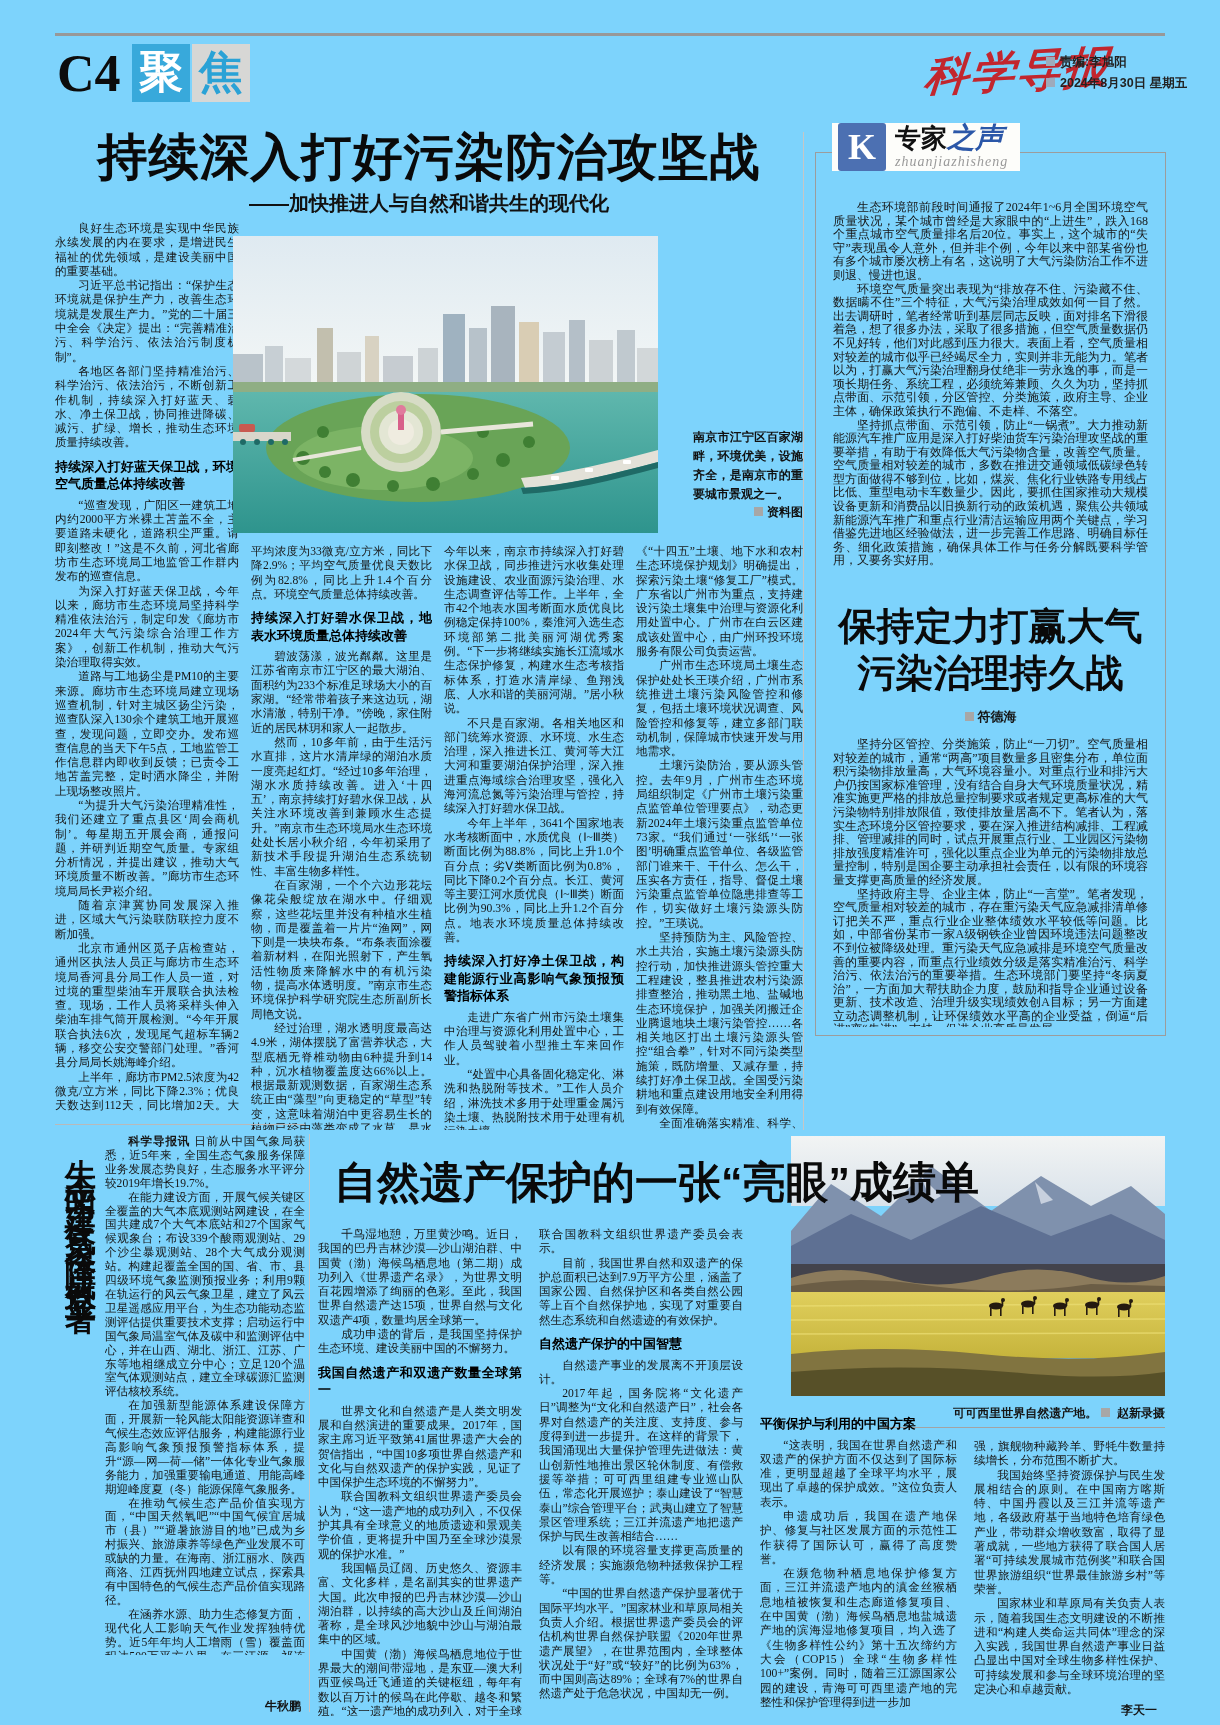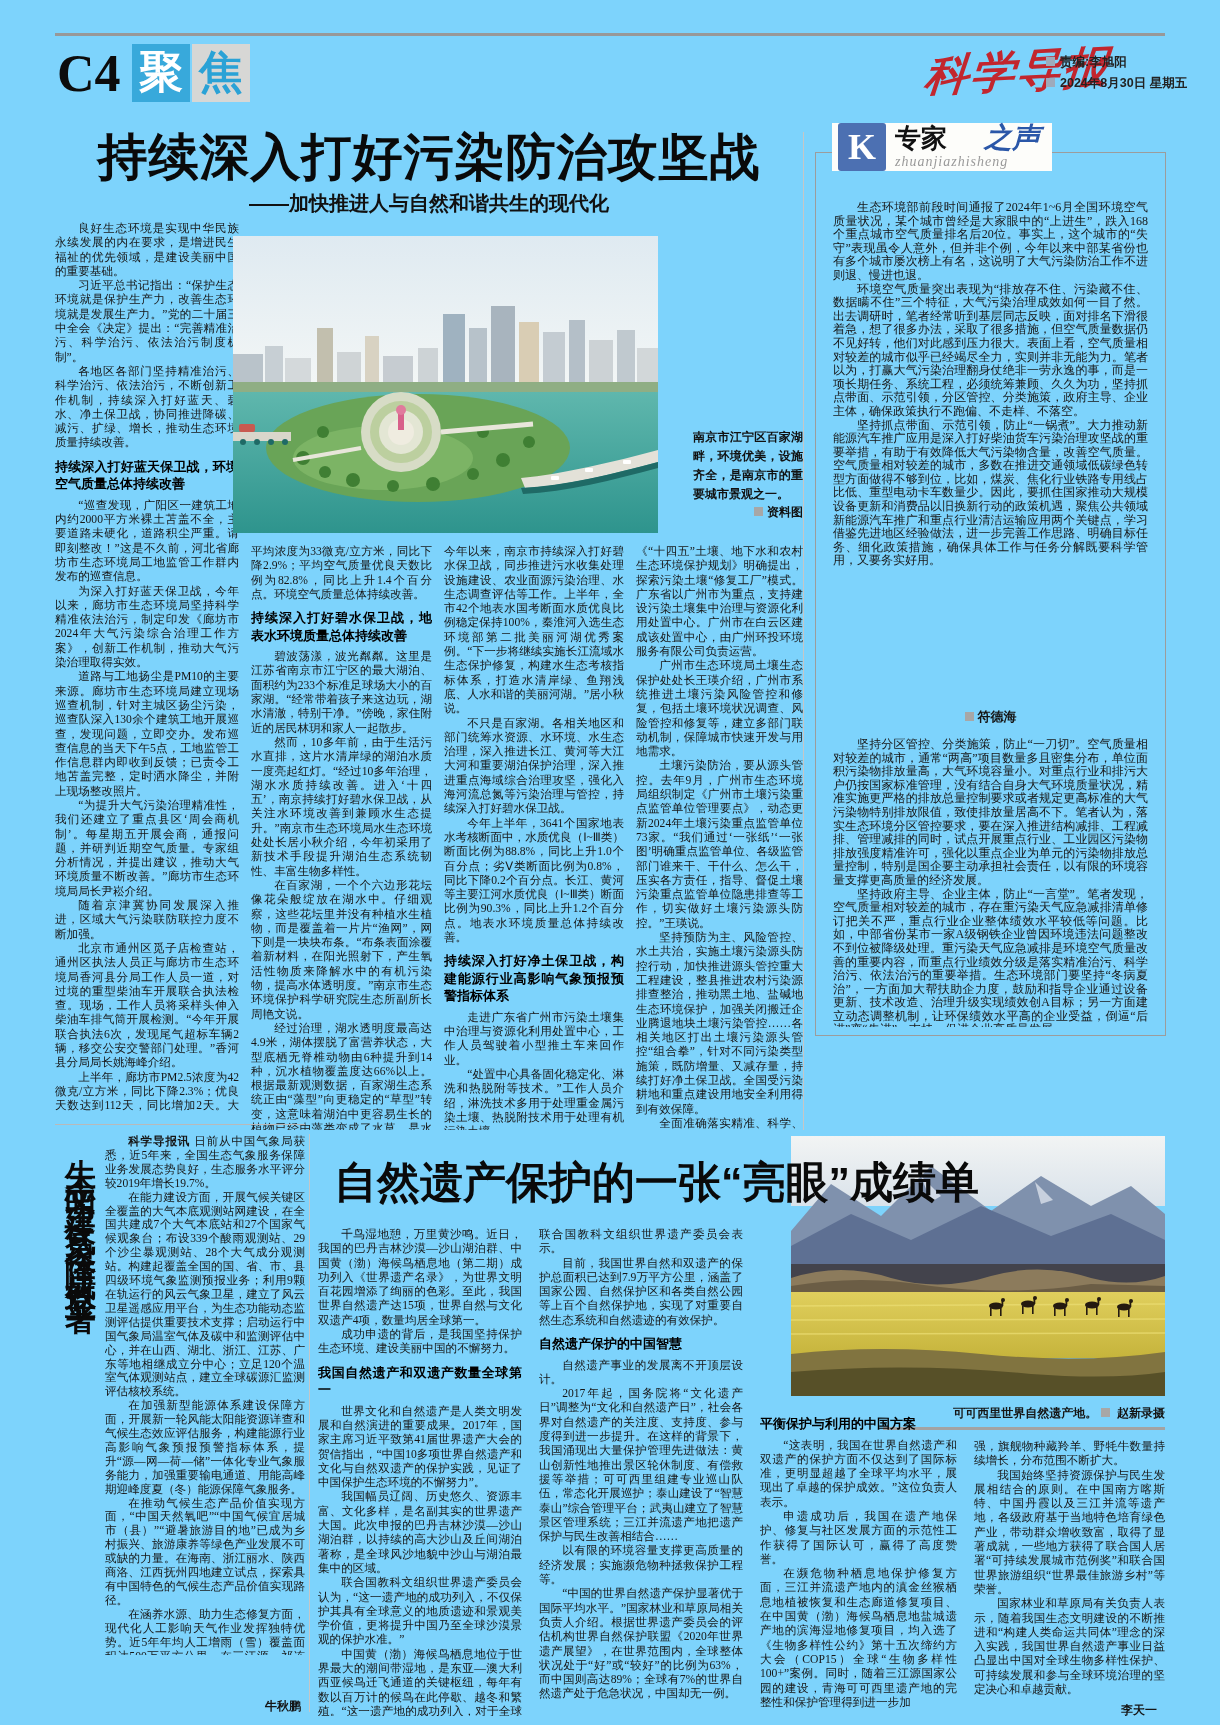--- a/index.html
+++ b/index.html
@@ -33,41 +33,41 @@
   .m-credit{text-align:right;font:700 12px/16px "Liberation Sans",sans-serif;}
   .m-credit .sq,.exp-author .sq,.h-caption .sq,.w-author .sq{display:inline-block;width:9px;height:9px;background:#a7a7a7;margin-right:4px;}
   .vline1{position:absolute;left:803px;top:132px;width:1px;height:998px;background:#c6c6c6;}
   
   .expert-box{position:absolute;left:815px;top:152px;width:349px;height:882px;border:1px solid #9c9c9c;}
   .expert-header{position:absolute;top:-30px;left:16px;background:#fdfdfa;padding:0 12px 0 6px;display:flex;align-items:flex-start;}
   .k-logo{width:48px;height:48px;background:#4c70b2;color:#fff;text-align:center;font:700 36px/48px "Liberation Serif",serif;border-radius:3px;}
   .exp-title{margin-left:9px;}
   .exp-title-row{white-space:nowrap;}
   .exp-zh1{font:900 26px/30px "Liberation Sans",sans-serif;color:#111;}
-  .exp-zh2{font:700 28px/30px "Liberation Serif",serif;font-style:italic;color:#2b57a8;margin-left:37px;}
+  .exp-zh2{font:700 28px/30px "Liberation Serif",serif;font-style:italic;color:#2b57a8;}
   .exp-py{font:italic 400 14px/18px "Liberation Serif",serif;color:#9a9a9a;letter-spacing:1px;}
   .exp-top{position:absolute;top:48px;left:17px;right:17px;height:392px;overflow:hidden;text-align:justify;}
   .exp-top .para,.exp-bottom .para{font:12px/13.6px "Liberation Serif",serif;}
   .exp-headline{position:absolute;top:450px;left:0;right:0;text-align:center;font:900 38px/47px "Liberation Sans",sans-serif;color:#0a0a0a;}
   .exp-author{position:absolute;top:555px;left:0;right:0;text-align:center;font:700 13px/18px "Liberation Sans",sans-serif;}
   .exp-bottom{position:absolute;top:585px;left:17px;right:17px;bottom:8px;overflow:hidden;text-align:justify;}
   
   .w-rule{position:absolute;left:55px;top:1124px;width:250px;height:1px;background:#b9b9b9;}
   .weather{position:absolute;left:55px;top:1134px;width:250px;height:580px;display:flex;}
   .w-vhead{writing-mode:vertical-rl;text-orientation:upright;font:900 31px "Liberation Sans",sans-serif;letter-spacing:11px;width:46px;color:#0a0a0a;}
   .w-col{flex:1;margin-left:4px;display:flex;flex-direction:column;gap:40px;}
   .w-text{flex:1;overflow:hidden;text-align:justify;}
   .w-text .para{font:11.6px/13.9px "Liberation Serif",serif;}
   .w-author{text-align:right;font:700 12px/16px "Liberation Sans",sans-serif;padding:3px 4px 0 0;}
   .vline2{position:absolute;left:309px;top:1134px;width:1px;height:578px;background:#c6c6c6;}
   
   .heritage{position:absolute;left:318px;top:1128px;width:847px;height:590px;}
   .h-headline{position:absolute;left:16px;top:30px;font:900 43px/48px "Liberation Sans",sans-serif;white-space:nowrap;z-index:3;color:#0a0a0a;}
   .h-photo{position:absolute;right:0;top:8px;width:374px;height:260px;z-index:1;overflow:hidden;}
-  .h-caption{position:absolute;right:0;top:276px;width:282px;text-align:right;font:700 12px/18px "Liberation Sans",sans-serif;border-bottom:3px solid #a3a3a3;padding-bottom:5px;}
+  .h-caption{position:absolute;right:0;top:276px;width:282px;text-align:right;font:700 12px/18px "Liberation Sans",sans-serif;border-bottom:1px solid #a3a3a3;padding-bottom:5px;}
   .hcol{position:absolute;overflow:hidden;text-align:justify;}
   #hc1{left:0;top:100px;width:204px;height:488px;}
   #hc2{left:221px;top:100px;width:204px;height:488px;}
   #hc3{left:442px;top:280px;width:197px;height:308px;}
   #hc4{left:656px;top:312px;width:191px;height:276px;}
 </style>
 </head>
 <body>
 
 <div class="sheet">
@@ -218,20 +218,21 @@
       <div class="exp-title">
         <div class="exp-title-row"><span class="exp-zh1">专家</span><span class="exp-zh2">之声</span></div>
         <div class="exp-py">zhuanjiazhisheng</div>
       </div>
     </div>
     <div class="exp-top">
         <p class="para">生态环境部前段时间通报了2024年1~6月全国环境空气质量状况，某个城市曾经是大家眼中的“上进生”，跌入168个重点城市空气质量排名后20位。事实上，这个城市的“失守”表现虽令人意外，但并非个例，今年以来中部某省份也有多个城市屡次榜上有名，这说明了大气污染防治工作不进则退、慢进也退。</p>
         <p class="para">环境空气质量突出表现为“排放存不住、污染藏不住、数据瞒不住”三个特征，大气污染治理成效如何一目了然。出去调研时，笔者经常听到基层同志反映，面对排名下滑很着急，想了很多办法，采取了很多措施，但空气质量数据仍不见好转，他们对此感到压力很大。表面上看，空气质量相对较差的城市似乎已经竭尽全力，实则并非无能为力。笔者以为，打赢大气污染治理翻身仗绝非一劳永逸的事，而是一项长期任务、系统工程，必须统筹兼顾、久久为功，坚持抓点带面、示范引领，分区管控、分类施策，政府主导、企业主体，确保政策执行不跑偏、不走样、不落空。</p>
         <p class="para">坚持抓点带面、示范引领，防止“一锅煮”。大力推动新能源汽车推广应用是深入打好柴油货车污染治理攻坚战的重要举措，有助于有效降低大气污染物含量，改善空气质量。空气质量相对较差的城市，多数在推进交通领域低碳绿色转型方面做得不够到位，比如，煤炭、焦化行业铁路专用线占比低、重型电动卡车数量少。因此，要抓住国家推动大规模设备更新和消费品以旧换新行动的政策机遇，聚焦公共领域新能源汽车推广和重点行业清洁运输应用两个关键点，学习借鉴先进地区经验做法，进一步完善工作思路、明确目标任务、细化政策措施，确保具体工作与任务分解既要科学管用，又要务实好用。</p>
       </div>
+    <div class="exp-headline">保持定力打赢大气 污染治理持久战</div>
     <div class="exp-author"><span class="sq"></span><span>符德海</span></div>
     <div class="exp-bottom">
         <p class="para">坚持分区管控、分类施策，防止“一刀切”。空气质量相对较差的城市，通常“两高”项目数量多且密集分布，单位面积污染物排放量高，大气环境容量小。对重点行业和排污大户仍按国家标准管理，没有结合自身大气环境质量状况，精准实施更严格的排放总量控制要求或者规定更高标准的大气污染物特别排放限值，致使排放量居高不下。笔者认为，落实生态环境分区管控要求，要在深入推进结构减排、工程减排、管理减排的同时，试点开展重点行业、工业园区污染物排放强度精准许可，强化以重点企业为单元的污染物排放总量控制，特别是国企要主动承担社会责任，以有限的环境容量支撑更高质量的经济发展。</p>
         <p class="para">坚持政府主导、企业主体，防止“一言堂”。笔者发现，空气质量相对较差的城市，存在重污染天气应急减排清单修订把关不严，重点行业企业整体绩效水平较低等问题。比如，中部省份某市一家A级钢铁企业曾因环境违法问题整改不到位被降级处理。重污染天气应急减排是环境空气质量改善的重要内容，而重点行业绩效分级是落实精准治污、科学治污、依法治污的重要举措。生态环境部门要坚持“冬病夏治”，一方面加大帮扶助企力度，鼓励和指导企业通过设备更新、技术改造、治理升级实现绩效创A目标；另一方面建立动态调整机制，让环保绩效水平高的企业受益，倒逼“后进”变“先进”，支持、促进企业高质量发展。</p>
       </div>
   </div>
 
   <div class="w-rule"></div>
   <div class="weather">
     <div class="w-vhead">生态文明建设气象保障成效显著</div>
@@ -327,22 +328,22 @@
       <span>可可西里世界自然遗产地。</span>
       <span class="sq"></span>
       <span>赵新录摄</span>
     </div>
 
     <div class="hcol" id="hc1">
         <p class="para">千鸟湿地憩，万里黄沙鸣。近日，我国的巴丹吉林沙漠—沙山湖泊群、中国黄（渤）海候鸟栖息地（第二期）成功列入《世界遗产名录》，为世界文明百花园增添了绚丽的色彩。至此，我国世界自然遗产达15项，世界自然与文化双遗产4项，数量均居全球第一。</p>
         <p class="para">成功申遗的背后，是我国坚持保护生态环境、建设美丽中国的不懈努力。</p>
         <div class="sub">我国自然遗产和双遗产数量全球第一</div>
         <p class="para">世界文化和自然遗产是人类文明发展和自然演进的重要成果。2017年，国家主席习近平致第41届世界遗产大会的贺信指出，“中国10多项世界自然遗产和文化与自然双遗产的保护实践，见证了中国保护生态环境的不懈努力”。</p>
+        <p class="para">联合国教科文组织世界遗产委员会认为，“这一遗产地的成功列入，不仅保护其具有全球意义的地质遗迹和景观美学价值，更将提升中国乃至全球沙漠景观的保护水准。”</p>
         <p class="para">我国幅员辽阔、历史悠久、资源丰富、文化多样，是名副其实的世界遗产大国。此次申报的巴丹吉林沙漠—沙山湖泊群，以持续的高大沙山及丘间湖泊著称，是全球风沙地貌中沙山与湖泊最集中的区域。</p>
-        <p class="para">联合国教科文组织世界遗产委员会认为，“这一遗产地的成功列入，不仅保护其具有全球意义的地质遗迹和景观美学价值，更将提升中国乃至全球沙漠景观的保护水准。”</p>
         <p class="para">中国黄（渤）海候鸟栖息地位于世界最大的潮间带湿地，是东亚—澳大利西亚候鸟迁飞通道的关键枢纽，每年有数以百万计的候鸟在此停歇、越冬和繁殖。“这一遗产地的成功列入，对于全球候鸟保护具有不可替代的意义。”</p>
       </div>
     <div class="hcol" id="hc2">
         <p class="para cont">联合国教科文组织世界遗产委员会表示。</p>
         <p class="para">目前，我国世界自然和双遗产的保护总面积已达到7.9万平方公里，涵盖了国家公园、自然保护区和各类自然公园等上百个自然保护地，实现了对重要自然生态系统和自然遗迹的有效保护。</p>
         <div class="sub">自然遗产保护的中国智慧</div>
         <p class="para">自然遗产事业的发展离不开顶层设计。</p>
         <p class="para">2017年起，国务院将“文化遗产日”调整为“文化和自然遗产日”，社会各界对自然遗产的关注度、支持度、参与度得到进一步提升。在这样的背景下，我国涌现出大量保护管理先进做法：黄山创新性地推出景区轮休制度、有偿救援等举措；可可西里组建专业巡山队伍，常态化开展巡护；泰山建设了“智慧泰山”综合管理平台；武夷山建立了智慧景区管理系统；三江并流遗产地把遗产保护与民生改善相结合……</p>
         <p class="para">以有限的环境容量支撑更高质量的经济发展；实施濒危物种拯救保护工程等。</p>
         <p class="para">“中国的世界自然遗产保护显著优于国际平均水平。”国家林业和草原局相关负责人介绍。根据世界遗产委员会的评估机构世界自然保护联盟《2020年世界遗产展望》，在世界范围内，全球整体状况处于“好”或“较好”的比例为63%，而中国则高达89%；全球有7%的世界自然遗产处于危急状况，中国却无一例。</p>

